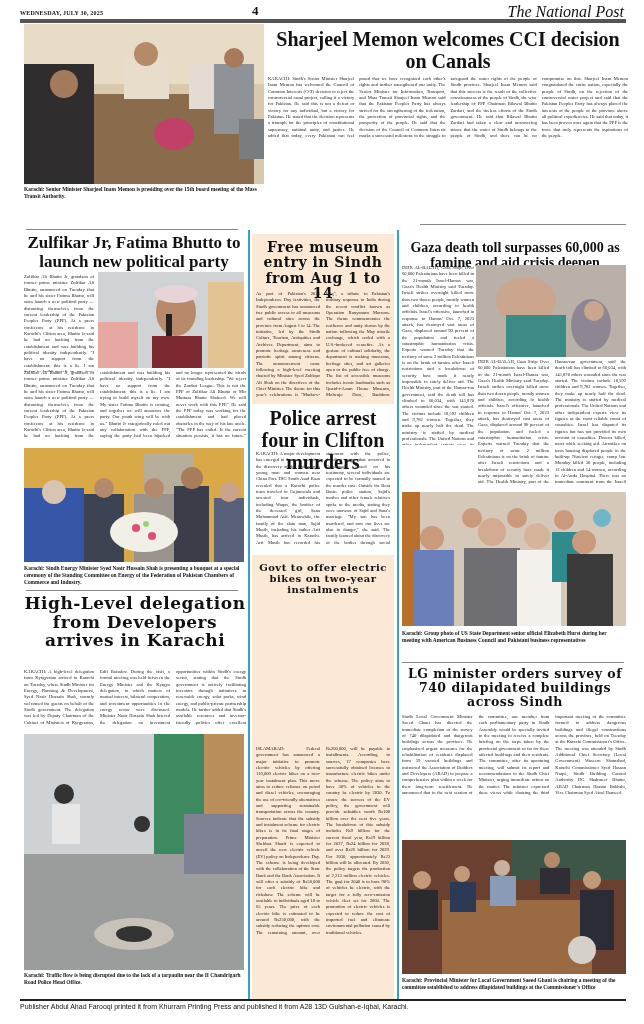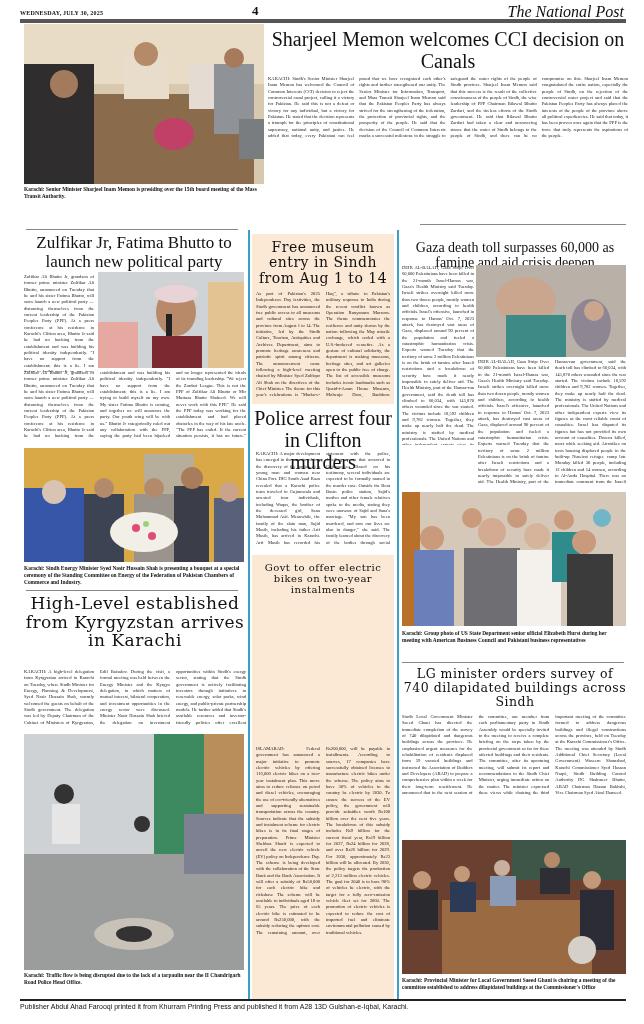--- a/index.html
+++ b/index.html
@@ -6,21 +6,21 @@
   html, body { width: 644px; height: 1024px; background: #fff; overflow: hidden; }
   body { font-family: "Liberation Serif", serif; color: #111; position: relative; }
   .abs { position: absolute; }
   .masthead-date { left: 20px; top: 10px; font-size: 6px; font-weight: bold; letter-spacing: 0.2px; }
   .masthead-page { left: 252px; top: 3px; font-size: 13px; font-weight: bold; }
   .masthead-paper { right: 20px; top: 3px; font-size: 16px; font-style: italic; }
   .rule-top { left: 20px; top: 19px; width: 606px; height: 4px; background: #555; }
   .photo { background: #8b8378; overflow: hidden; }
   .photo svg { width: 100%; height: 100%; display: block; }
   .caption { font-size: 5.4px; font-weight: bold; line-height: 1.25; }
-  .hl { font-weight: normal; text-align: center; line-height: 1.1; }
+  .hl { font-weight: bold; text-align: center; line-height: 1.1; }
   .hl-wide { font-family: "DejaVu Serif", serif; letter-spacing: 0.5px; }
   .body { font-size: 4.6px; line-height: 1.38; text-align: justify; color: #222; }
   .cols3 { column-count: 3; column-gap: 6px; }
   .cols2 { column-count: 2; column-gap: 6px; }
   .cols4 { column-count: 4; column-gap: 5px; }
   .box-peach { background: #fbe8d5; }
   .vrule { background: #3aa0c8; width: 2px; }
   .hrule { background: #888; height: 1px; }
   .footer { left: 20px; top: 1003px; font-family: "Liberation Sans", sans-serif; font-size: 7px; }
   .footer-rule { left: 20px; top: 999px; width: 606px; height: 2px; background: #222; }
@@ -87,21 +87,21 @@
     <circle cx="205" cy="44" r="10" fill="#c9a48b"></circle>
     <ellipse cx="120" cy="84" rx="34" ry="20" fill="#f2f0e6"></ellipse>
     <circle cx="112" cy="80" r="4" fill="#e04b78"></circle>
     <circle cx="128" cy="88" r="4" fill="#e04b78"></circle>
     <circle cx="122" cy="76" r="3" fill="#9ad27a"></circle>
   </svg>
 </div>
 <div class="abs caption" style="left:24px;top:565px;width:222px;">Karachi: Sindh Energy Minister Syed Nasir Hussain Shah is presenting a bouquet at a special ceremony of the Standing Committee on Energy of the Federation of Pakistan Chambers of Commerce and Industry.</div>
 <div class="abs hrule" style="left:26px;top:590px;width:212px;"></div>
 
-<div class="abs hl hl-wide" style="left:24px;top:594px;width:222px;font-size:17px;">High-Level established from Kyrgyzstan arrives in Karachi</div>
+<div class="abs hl hl-wide" style="left:24px;top:594px;width:222px;font-size:17px;">High-Level delegation from Developers arrives in Karachi</div>
 <div class="abs body cols3" style="left:24px;top:669px;width:222px;height:62px;overflow:hidden;">KARACHI: A high-level delegation from Kyrgyzstan arrived in Karachi on Tuesday, where Sindh Minister for Energy, Planning &amp; Development, Syed Nasir Hussain Shah, warmly welcomed the guests on behalf of the Sindh government. The delegation was led by Deputy Chairman of the Cabinet of Ministers of Kyrgyzstan, Edil Baisalov. During the visit, a formal meeting was held between the Energy Minister and the Kyrgyz delegation, in which matters of mutual interest, bilateral cooperation, and investment opportunities in the energy sector were discussed. Minister Nasir Hussain Shah briefed the delegation on investment opportunities within Sindh's energy sector, stating that the Sindh government is actively facilitating investors through initiatives in renewable energy, solar parks, wind energy, and public-private partnership models. He further added that Sindh's available resources and investor-friendly policies offer excellent prospects not only for Kyrgyzstan but also for other international partners. On this occasion, he invited Kyrgyz investors to explore investment in energy and other key sectors of the province.</div>
 
 <div class="abs photo" style="left:24px;top:734px;width:220px;height:236px;">
   <svg viewBox="0 0 220 236" preserveAspectRatio="none">
     <rect width="220" height="236" fill="#cfd2d4"></rect>
     <rect x="130" y="0" width="50" height="120" fill="#3d8a60"></rect>
     <rect x="180" y="0" width="40" height="120" fill="#b98e5b"></rect>
     <rect x="0" y="120" width="220" height="116" fill="#9b9c9c"></rect>
     <rect x="160" y="80" width="60" height="60" fill="#7d8191"></rect>
     <circle cx="40" cy="60" r="10" fill="#333"></circle>

